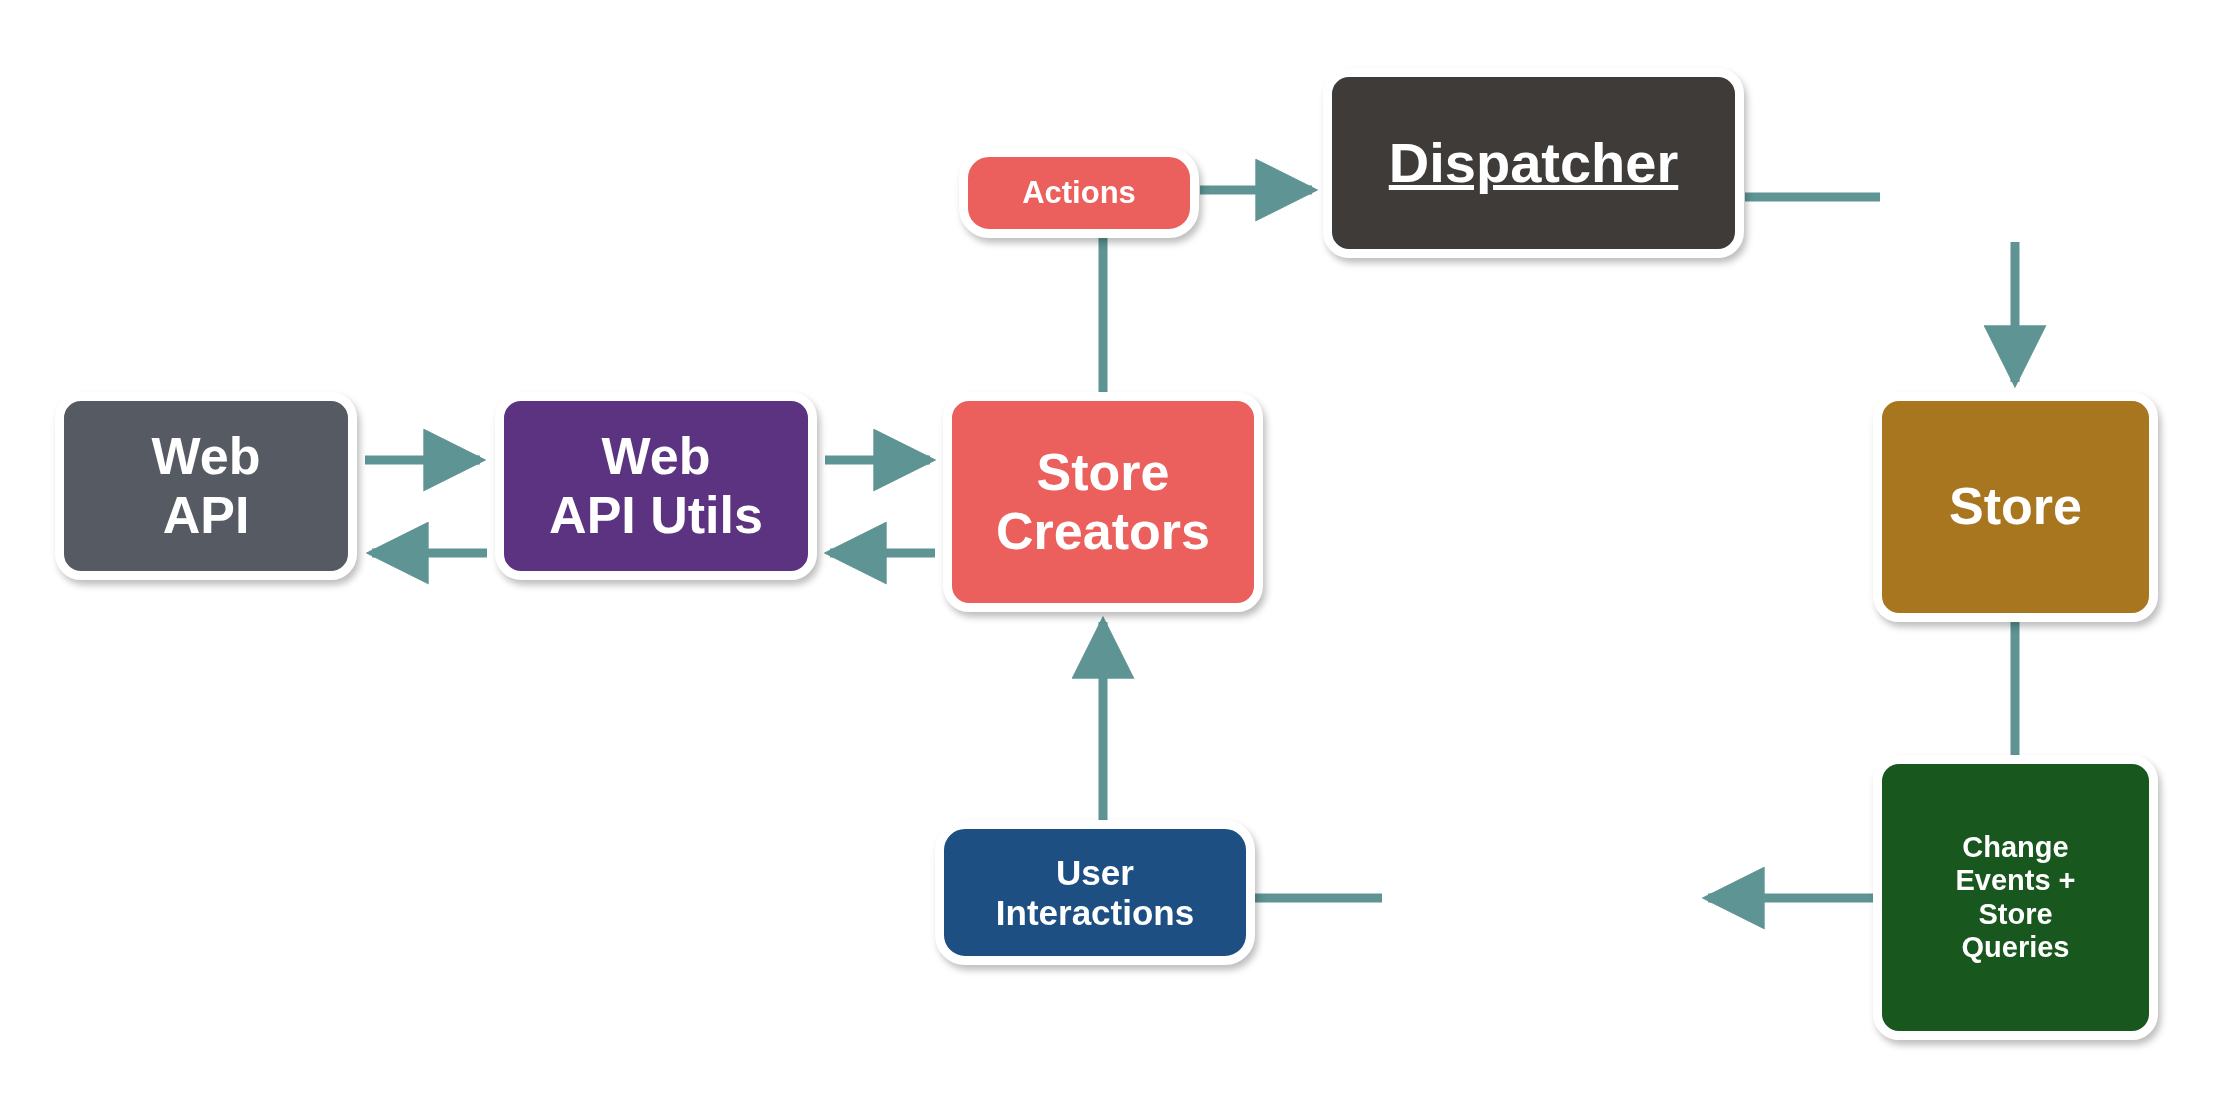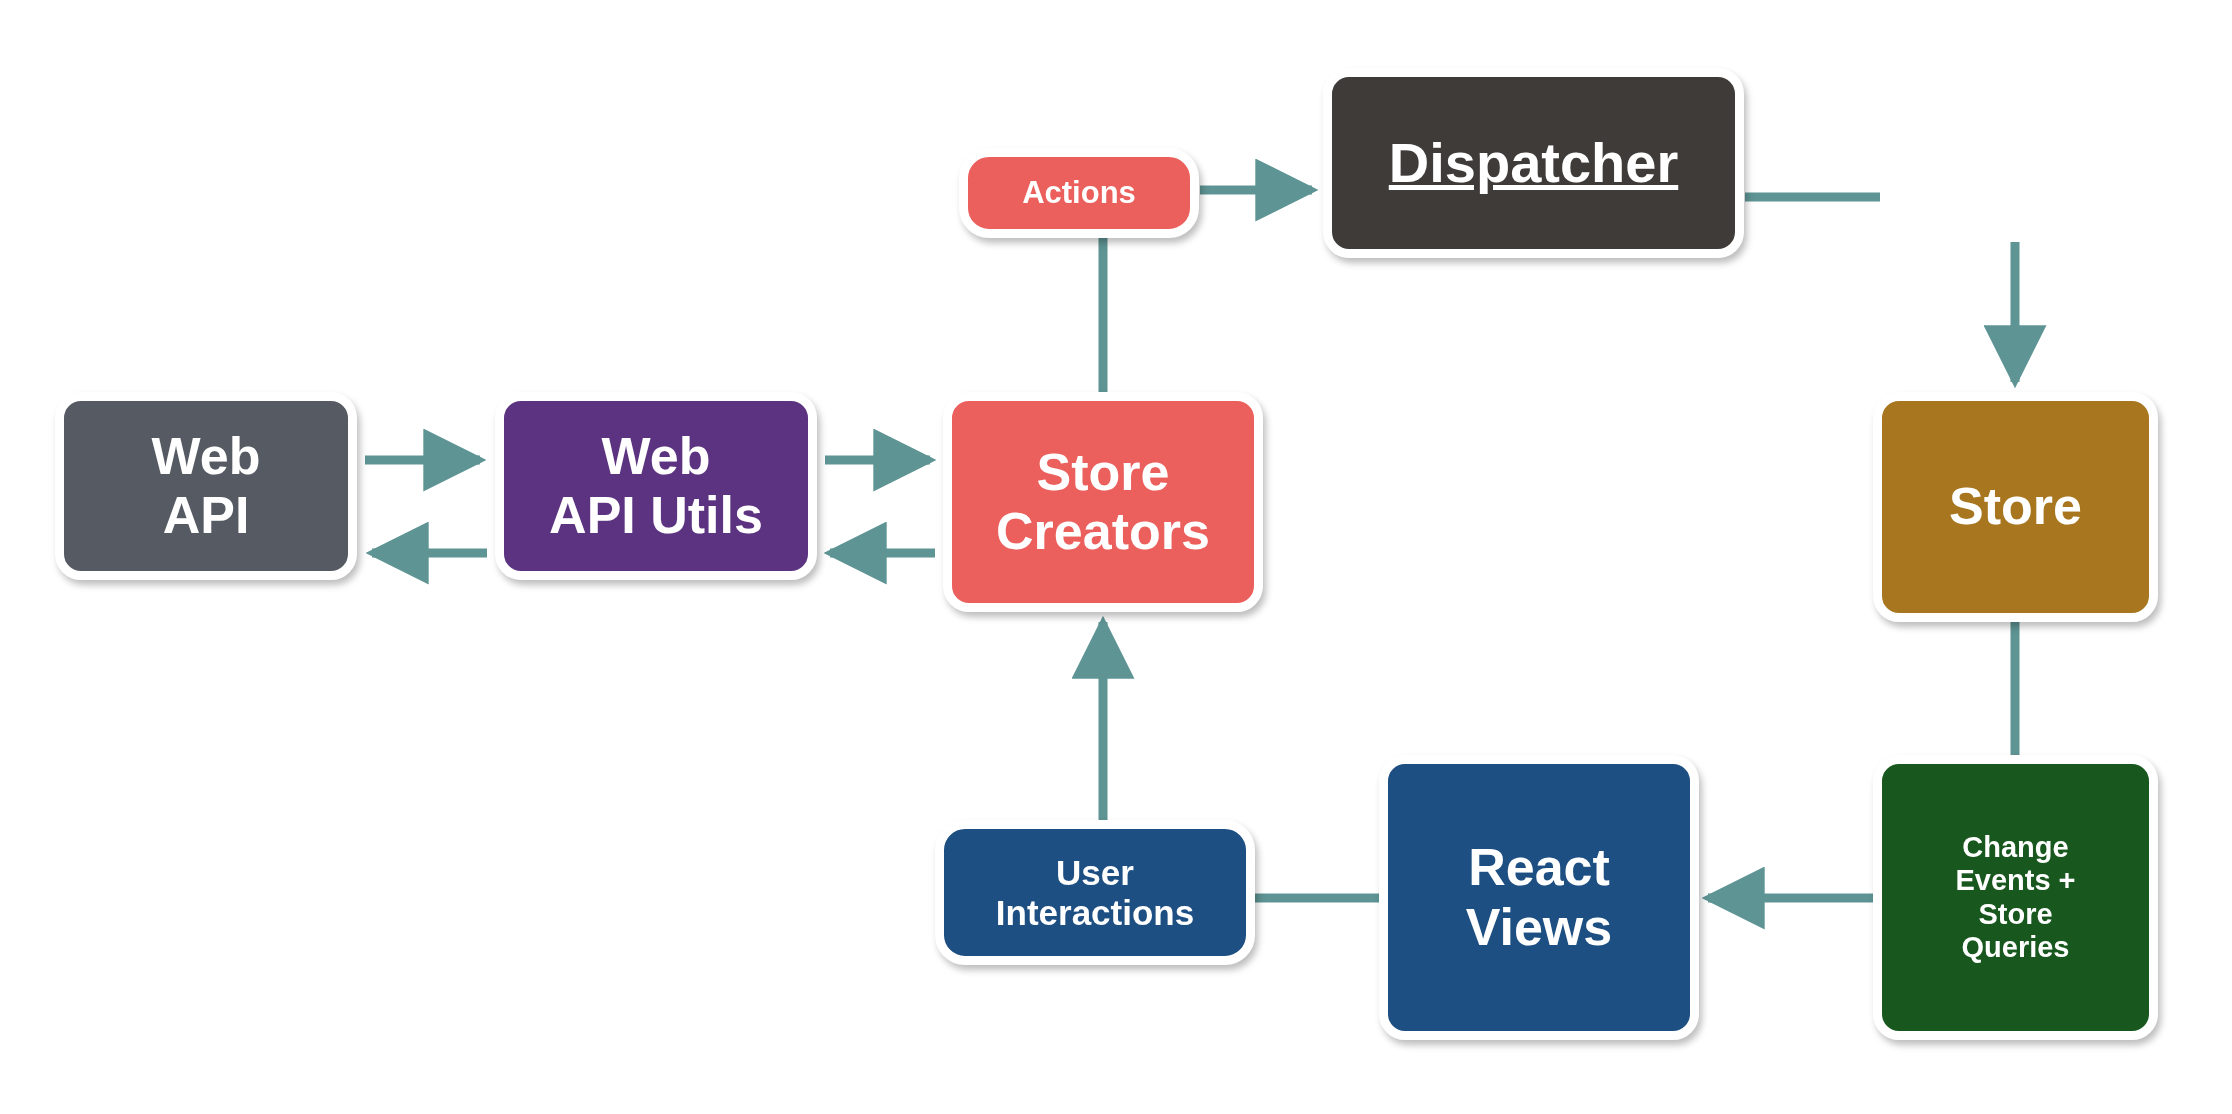--- a/index.html
+++ b/index.html
@@ -130,23 +130,19 @@
     <span class="node-label">Store</span>
   </div>
 
   <div class="node" id="node-change-events" style="background:#18571e">
     <span class="node-label">Change
 Events +
 Store
 Queries</span>
   </div>
 
-  <div class="node" id="node-react-views" style="background:#1d4f82">
-    <span class="node-label">React
-Views</span>
-  </div>
 
   <div class="node pill" id="node-user-inter" style="background:#1d4f82">
     <span class="node-label">User
 Interactions</span>
   </div>
 
 </div>
 
 </body></html>

